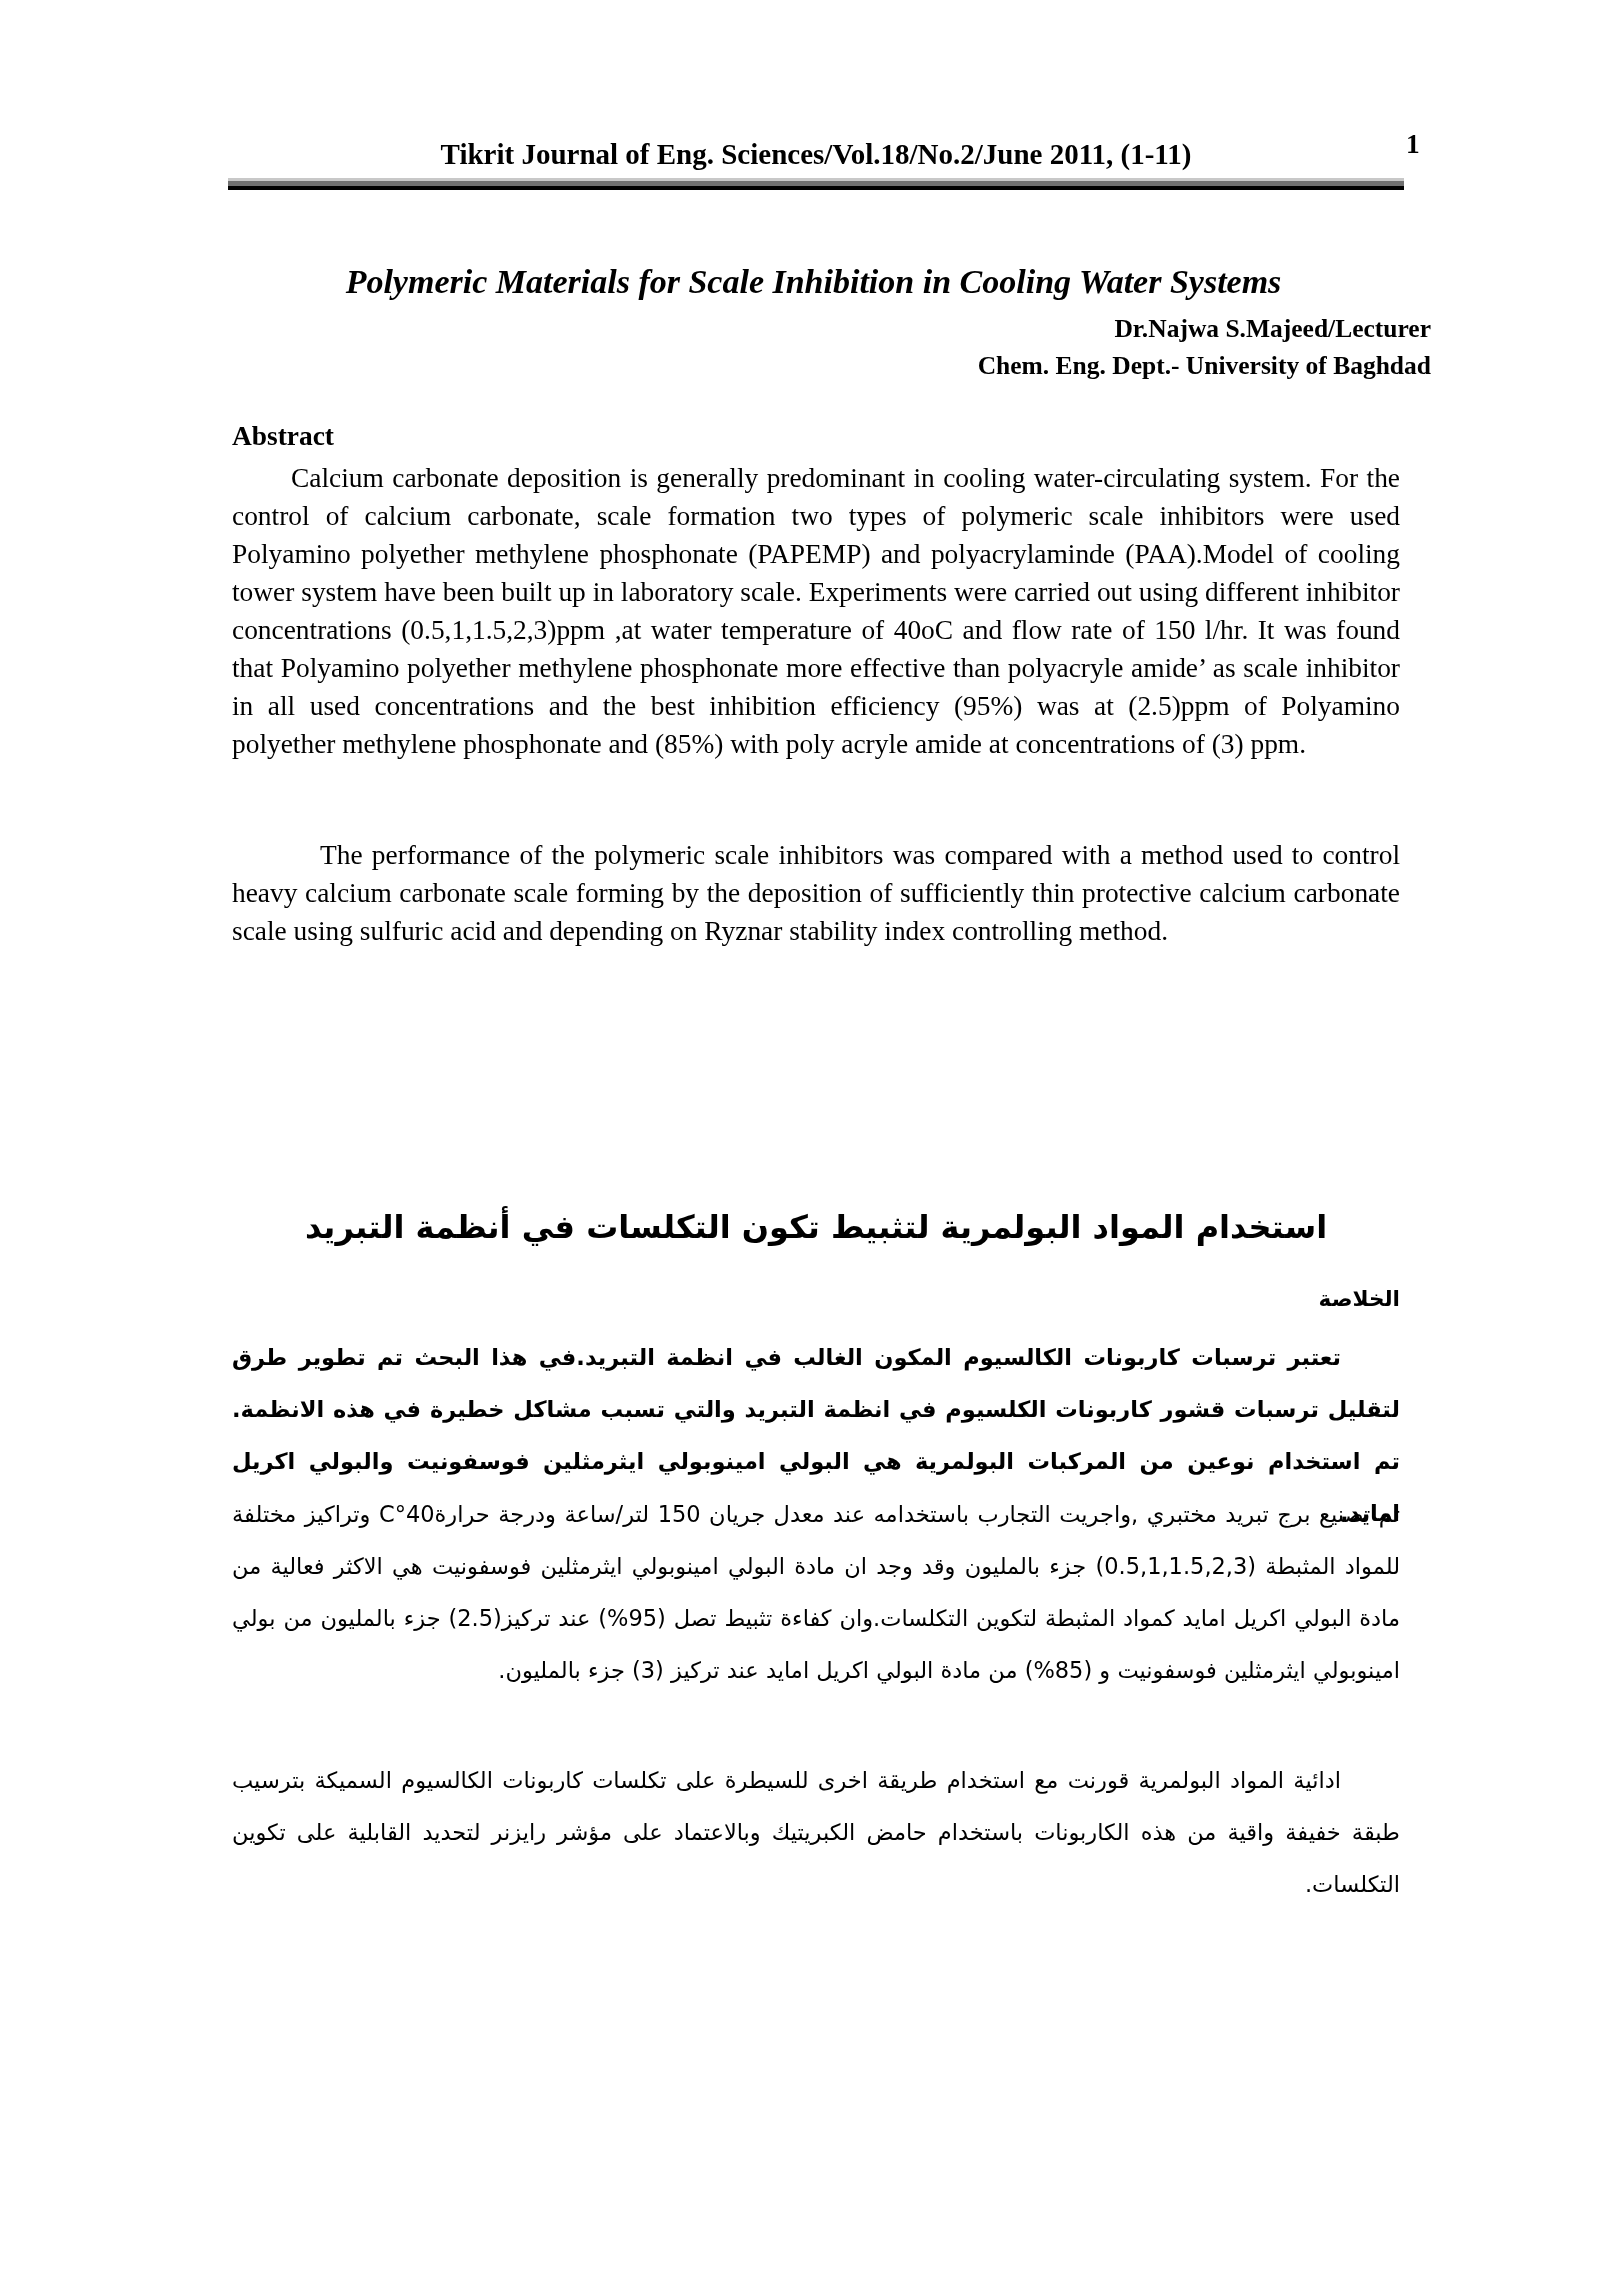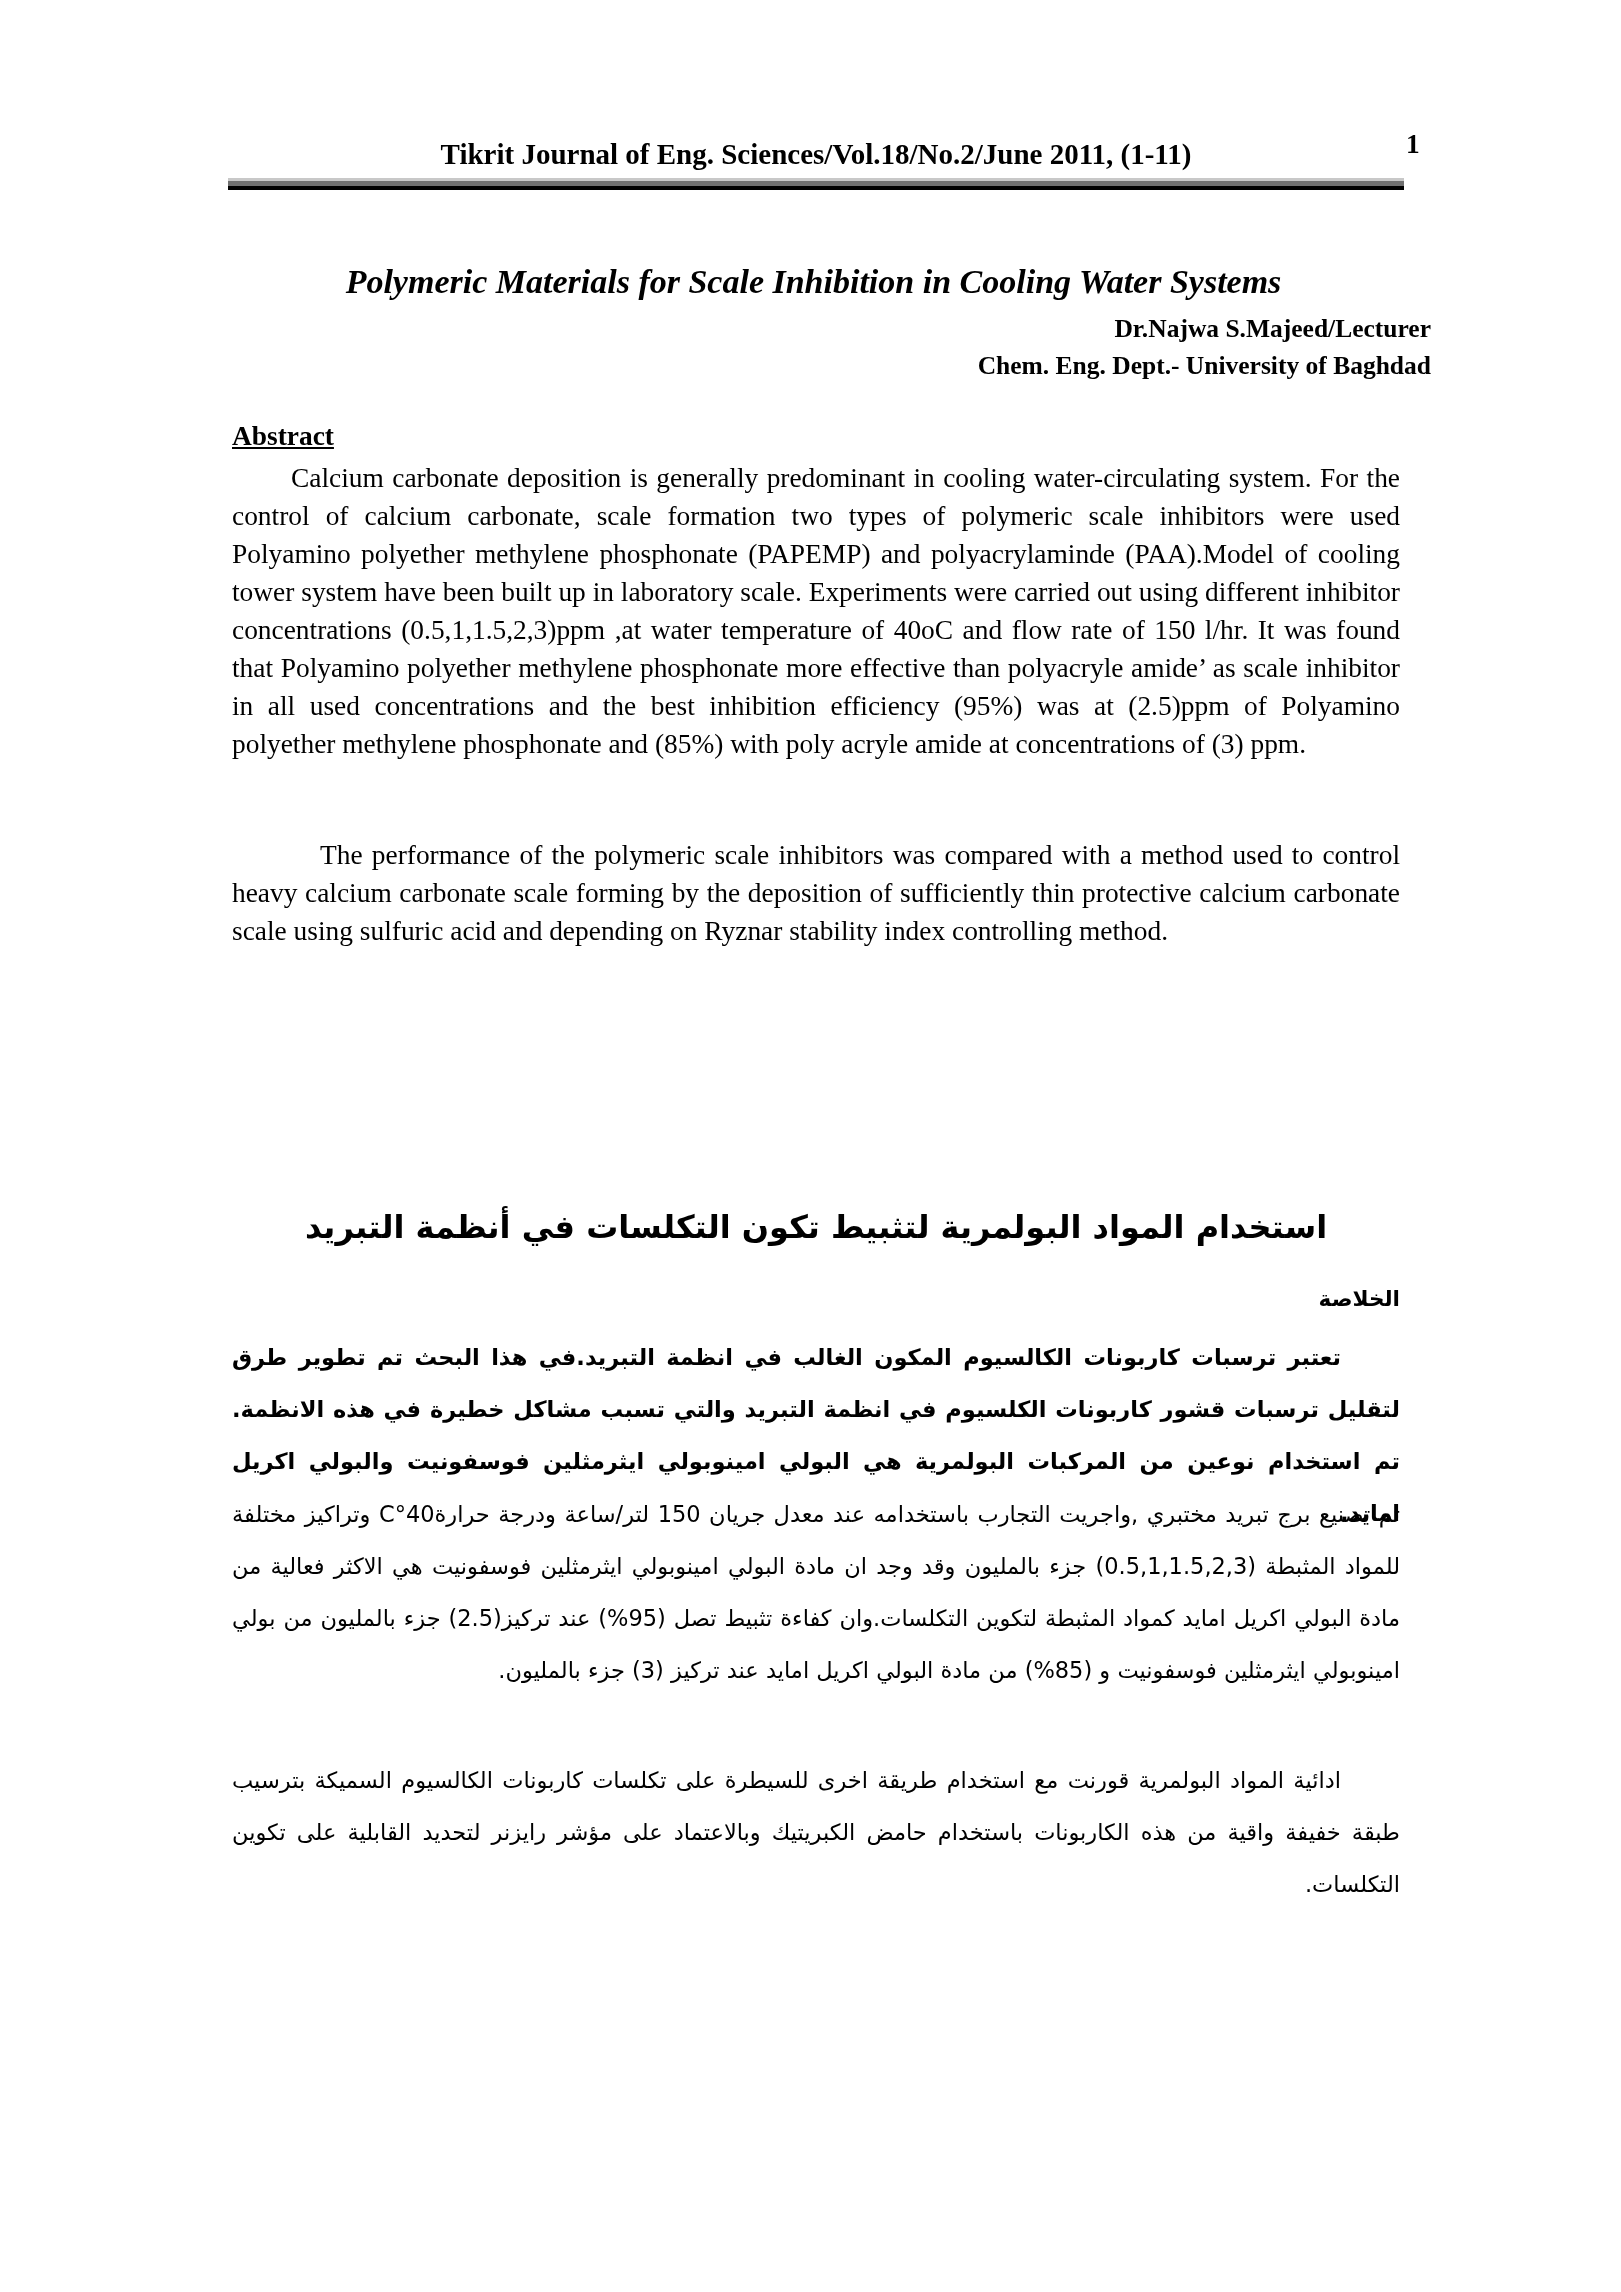--- a/index.html
+++ b/index.html
@@ -14,21 +14,21 @@
   .header-rule .r1 { height: 2.9px; background: #c8c8c8; }
   .header-rule .r2 { height: 4.9px; background: #707070; }
   .header-rule .r3 { height: 3.9px; background: #000; }
 
   .title { position: absolute; left: 196px; top: 231px; width: 1235px; text-align: center;
            font-style: italic; font-weight: bold; font-size: 34px; line-height: 45px; margin-top: 28px; }
   .author { position: absolute; left: 196px; top: 310px; width: 1235px; text-align: right;
             font-weight: bold; font-size: 25.5px; line-height: 37px; }
 
   .en-block { position: absolute; left: 232px; width: 1168px; font-size: 27.4px; line-height: 38px; }
-  .abstract-heading { position: absolute; left: 232px; top: 421px; font-weight: bold; font-size: 27.4px; text-decoration: underline; }
+  .abstract-heading { position: absolute; left: 232px; top: 421px; font-weight: bold; font-size: 27.4px; }
   .abstract-p1 { top: 459px; }
   .abstract-p2 { top: 836px; }
   .keywords { top: 1024px; }
   .just { text-align: justify; text-indent: 59px; margin: 0; }
   .just.big-indent { text-indent: 88px; }
   .kw-label { font-weight: bold; }
 
   .ar-title { position: absolute; left: 232px; top: 1208px; width: 1168px; text-align: center;
               font-family: "DejaVu Sans", sans-serif; font-weight: bold; font-size: 32px; direction: rtl; }
   .ar-heading { position: absolute; right: 221px; top: 1286px; font-family: "DejaVu Sans", sans-serif;

